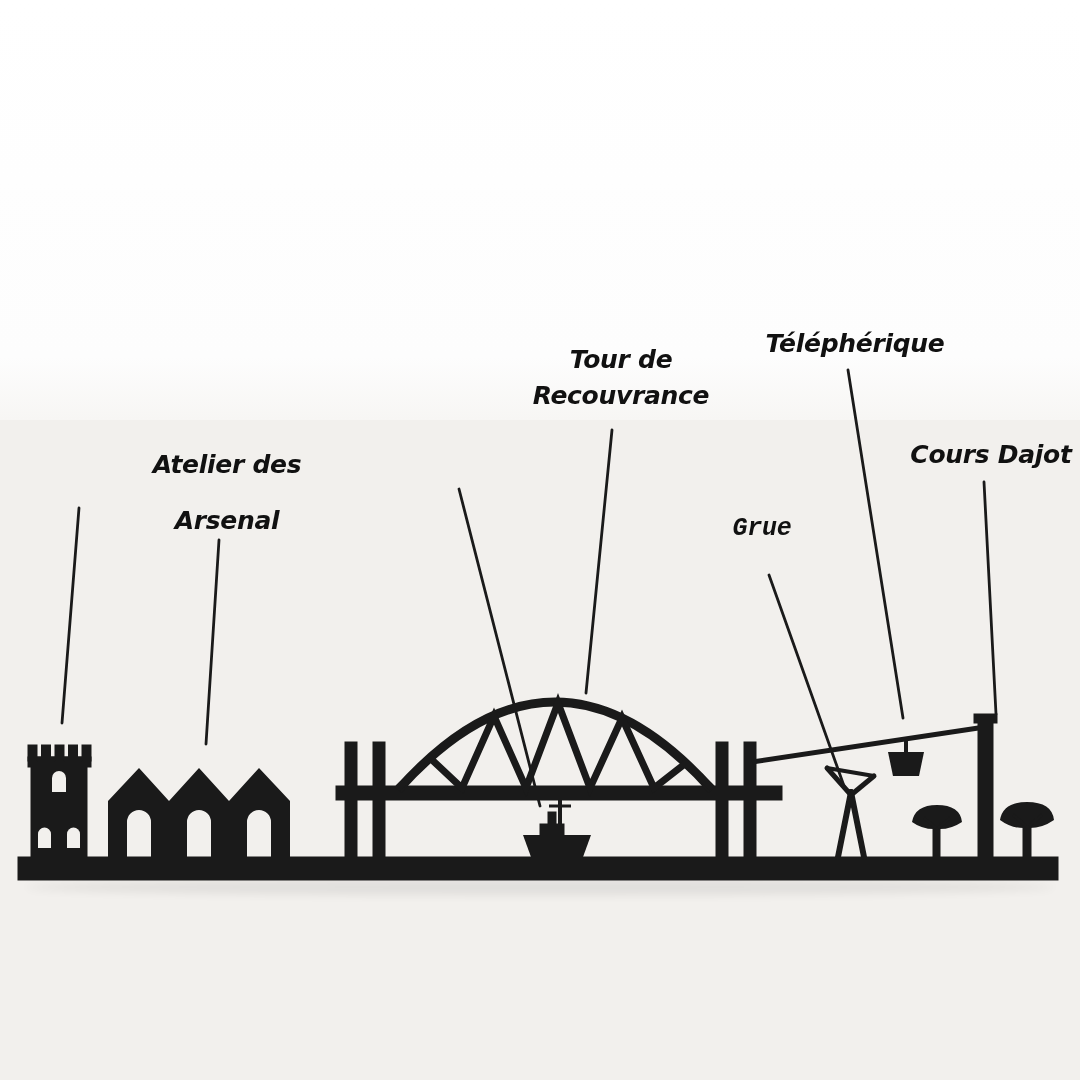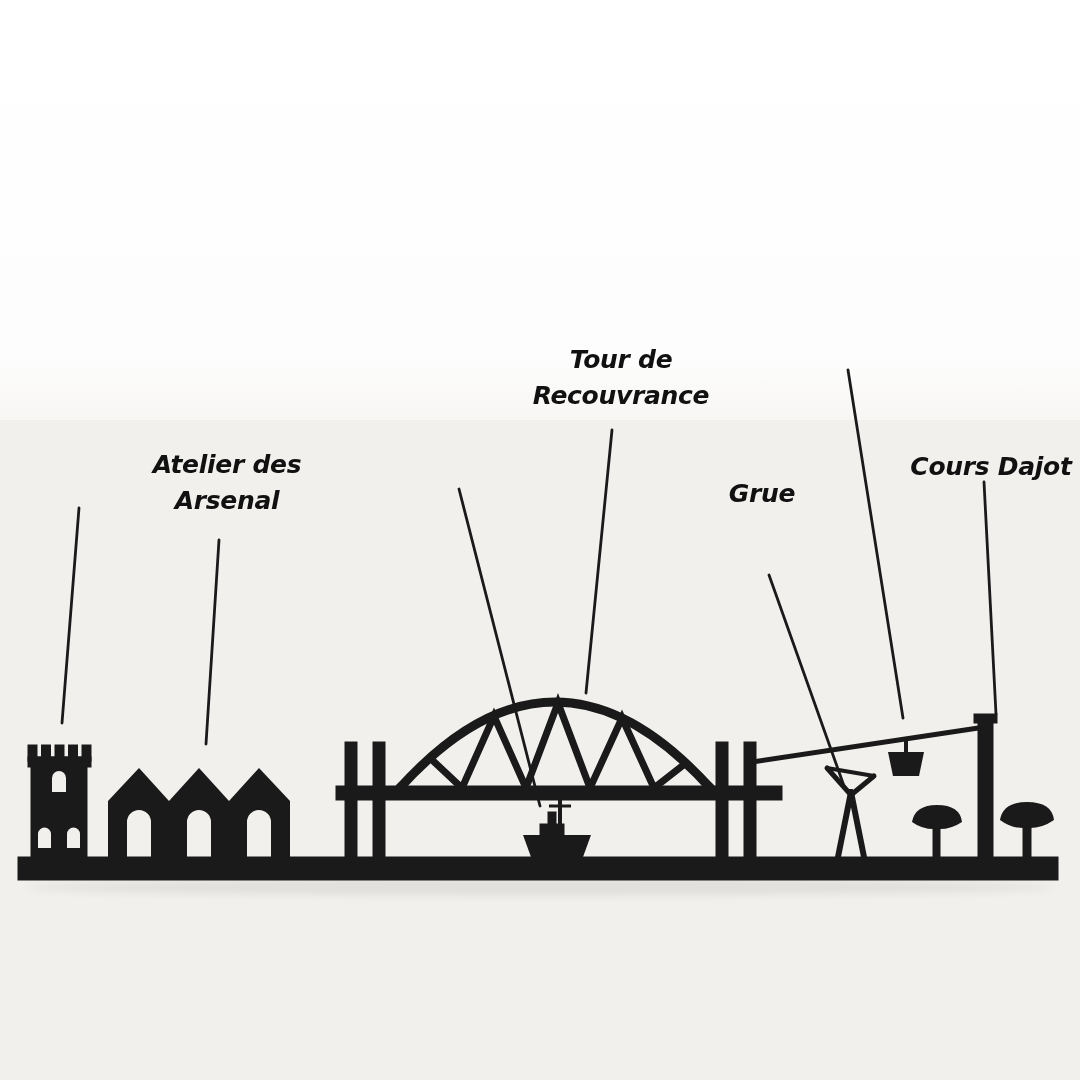--- a/index.html
+++ b/index.html
@@ -132,33 +132,36 @@
         <path d="M1000,820 Q1003,802 1027,802 Q1052,802 1054,820 Q1041,829 1027,828 Q1012,829 1000,820 Z" stroke="none"></path>
         <rect x="1023" y="821" width="8" height="36"></rect>
         <line x1="1026" y1="826" x2="1013" y2="815" stroke-width="3"></line>
         <line x1="1029" y1="826" x2="1042" y2="815" stroke-width="3"></line>
       </g>
 
     </g>
   </svg>
 
 
-  <div class="label" style="left:227px; top:447px;">
+  <div class="label" style="left:227px; top:447px;gap:20px;">
     <span>Atelier des</span>
     <span>Arsenal</span>
   </div>
 
 
   <div class="label" style="left:621px; top:342px;">
     <span>Tour de</span>
     <span>Recouvrance</span>
   </div>
 
+  <div class="label" style="left:855px; top:326px;">
+    <span>Téléphérique</span>
+  </div>
 
-  <div class="label" style="left:762px; top:476px;">
+  <div class="label" style="left:762px; top:511px;font-family:Liberation Mono, monospace;">
     <span>Grue</span>
   </div>
 
-  <div class="label" style="left:991px; top:437px;margin-top:12px;">
+  <div class="label" style="left:991px; top:437px;">
     <span>Cours Dajot</span>
   </div>
 
 </div>
 
 </body></html>

